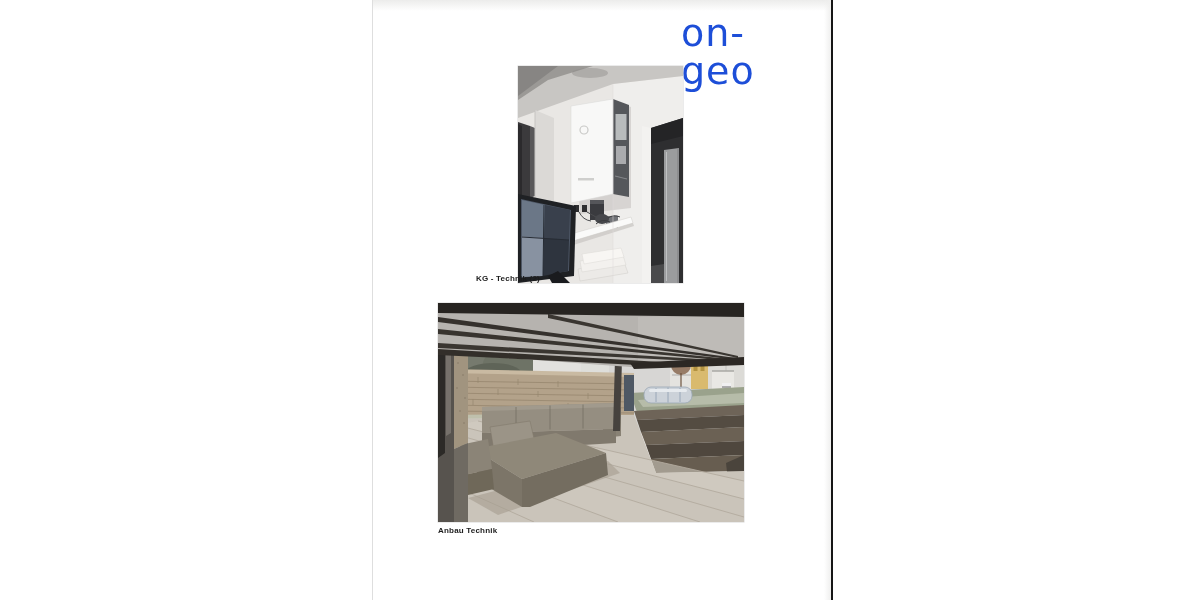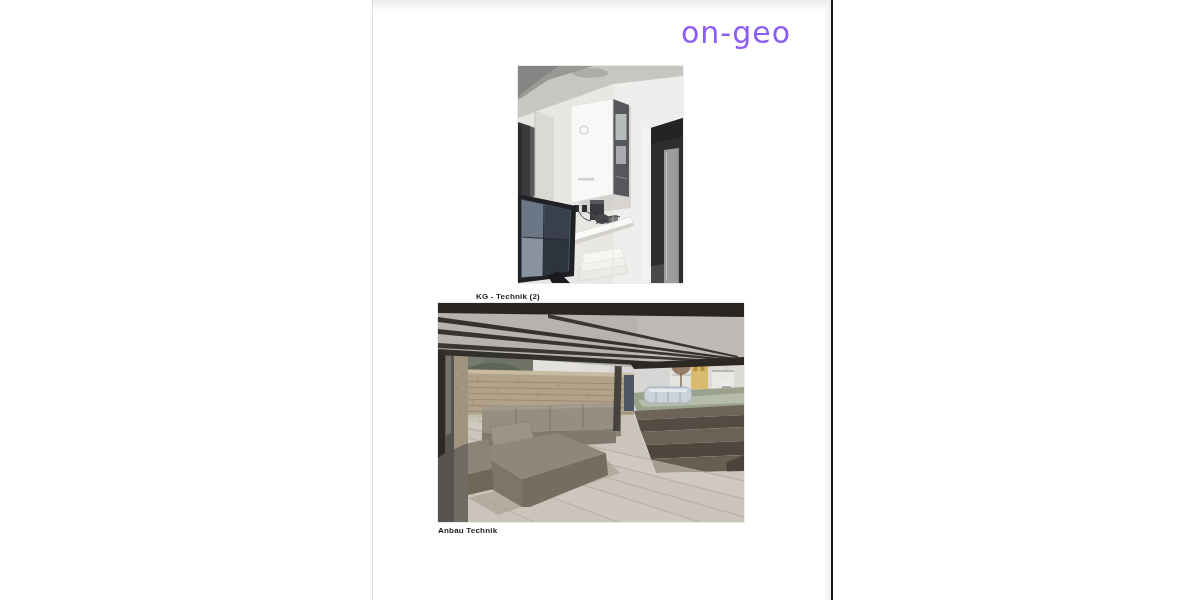--- a/index.html
+++ b/index.html
@@ -6,29 +6,29 @@
     font-family:"Liberation Sans",sans-serif;}
   .canvas{position:relative;width:1200px;height:600px;background:#ffffff;}
   
   .doc-page{position:absolute;left:372px;top:0;width:458px;height:600px;background:#ffffff;
     border-left:1px solid #dedede;border-right:2px solid #161616;}
   .doc-page::before{content:"";position:absolute;left:0;top:0;right:0;height:11px;
     background:linear-gradient(#ececeb,#ffffff);}
   .doc-page::after{content:"";position:absolute;right:0;top:0;bottom:0;width:7px;
     background:linear-gradient(to left,#efefee,rgba(255,255,255,0));}
   .logo{position:absolute;left:308px;top:14px;width:130px;
-    font-family:"DejaVu Sans",sans-serif;font-size:30px;font-weight:400;letter-spacing:1px;
-    color:#8b5cf6;line-height:38px;}
+    font-family:"DejaVu Sans",sans-serif;font-size:38px;font-weight:400;letter-spacing:1px;
+    color:#1d4ed8;line-height:38px;}
   .photo{position:absolute;box-shadow:0 0 0 0.5px #d8d8d8;overflow:hidden;background:#e9e7e4;}
   .photo svg{display:block;width:100%;height:100%;}
   .photo-1{left:145px;top:66px;width:165px;height:217px;}
   .photo-2{left:65px;top:303px;width:306px;height:219px;}
   .caption{position:absolute;left:65px;font-size:8px;font-weight:bold;color:#1c1c1c;
     letter-spacing:0.2px;}
-  .caption-1{top:292px;padding-left:38px;}
+  .caption-1{top:274px;padding-left:38px;}
   .caption-2{top:526px;}
 </style>
 </head>
 <body>
 
 <div class="canvas">
   <div class="doc-page">
 
     <div class="logo">on-geo</div>
 

